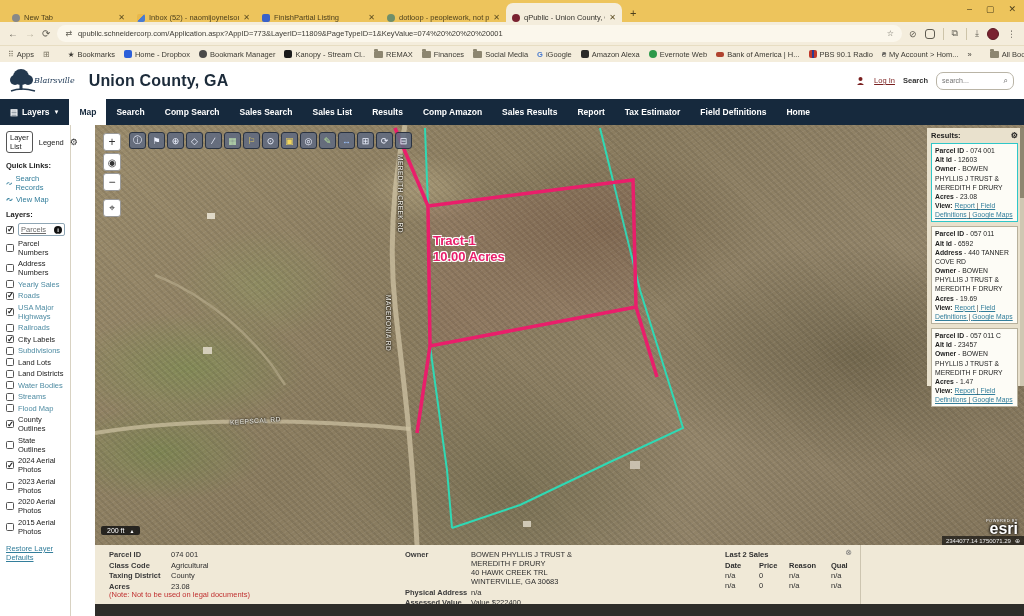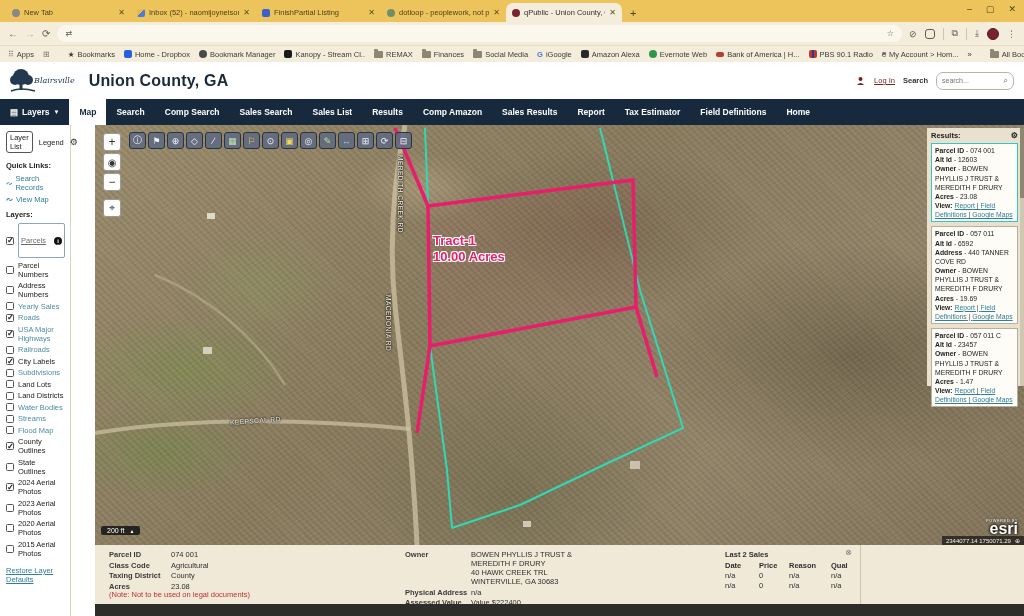--- a/index.html
+++ b/index.html
@@ -2,21 +2,21 @@
 <html><head>
 <meta charset="utf-8">
 <style>
   * { margin:0; padding:0; box-sizing:border-box; }
   html,body { width:1024px; height:616px; overflow:hidden; }
   body { font-family:"Liberation Sans", sans-serif; position:relative; background:#fff; }
   .abs { position:absolute; }
 
   
   .tabstrip { left:0; top:0; width:1024px; height:22px; background:#edc45c; display:flex; align-items:flex-end; padding-left:6px; }
-  .tab { height:19px; width:125px; display:flex; align-items:center; gap:4px; padding:0 6px; border-radius:7px 7px 0 0; font-size:7.5px; color:#4c3f1c; }
+  .tab { height:19px; width:125px; display:flex; align-items:flex-end; gap:4px; padding:0 6px; border-radius:7px 7px 0 0; font-size:7.5px; color:#4c3f1c; }
   .tab .tlabel { flex:1; white-space:nowrap; overflow:hidden; }
   .tab.active { background:#f4eddc; color:#32302a; width:116px; }
   .tab .x { font-size:8px; color:#5c4d22; }
   .fav { width:8px; height:8px; border-radius:50%; flex:none; }
   .newtab-btn { font-size:11px; color:#4c3f1c; margin:0 0 3px 8px; }
   .wctrl { position:absolute; right:8px; top:4px; display:flex; gap:14px; font-size:9px; color:#4c3f1c; }
 
   .toolbar { left:0; top:22px; width:1024px; height:23px; background:#f4eddc; display:flex; align-items:center; padding:0 8px; gap:7px; }
   .navbtn { font-size:10px; color:#5d5a50; }
   .navbtn.dim { color:#b4ad99; }
@@ -56,21 +56,21 @@
   .sidebar { left:0; top:125px; width:71px; height:491px; background:#fff; border-right:1px solid #d8d2c2; padding:6px 5px 0 6px; font-size:7.5px; color:#222; }
   .side-tabs { display:flex; align-items:center; gap:6px; margin-bottom:8px; }
   .side-tab-active { border:1px solid #555; border-radius:3px; padding:1px 3px; font-size:7.5px; }
   .side-gear { margin-left:auto; font-size:9px; color:#333; }
   .side-title { font-weight:bold; margin:6px 0 4px 0; color:#1d1d1d; }
   .qlink { display:flex; align-items:center; gap:3px; color:#337e9b; margin:3px 0; }
   .layer-row { display:flex; align-items:center; gap:4px; margin:2.5px 0; }
   .cb { width:8px; height:8px; border:1px solid #555; border-radius:1.5px; background:#fff; flex:none; position:relative; }
   .cb.on::after { content:"✓"; position:absolute; left:0px; top:-2.5px; font-size:8.5px; color:#222; font-weight:bold; }
   .lbl-dim { color:#4f8ca3; }
-  .parcel-pill { flex:1; border:1px solid #8fa6b5; border-radius:2px; background:#fff; display:flex; align-items:center; padding:12px 2px; color:#6b6b6b;text-decoration:underline; }
+  .parcel-pill { flex:1; border:1px solid #8fa6b5; border-radius:2px; background:#fff; display:flex; align-items:center; padding:1px 2px; color:#6b6b6b;text-decoration:underline; }
   .parcel-pill .info { margin-left:auto; width:8px; height:8px; border-radius:50%; background:#111; color:#fff; font-size:6px; display:flex; align-items:center; justify-content:center; font-weight:bold; }
   .restore { color:#337e9b; text-decoration:underline; margin-top:6px; display:inline-block; }
 
   
   .map { left:95px; top:125px; width:929px; height:420px; overflow:hidden; background:
     radial-gradient(ellipse 170px 80px at 10% 58%, rgba(128,142,84,.75), transparent 70%),
     radial-gradient(ellipse 150px 70px at 7% 78%, rgba(120,136,78,.7), transparent 70%),
     radial-gradient(ellipse 120px 80px at 18% 38%, rgba(140,150,95,.5), transparent 70%),
     radial-gradient(ellipse 220px 120px at 55% 25%, rgba(112,96,70,.5), transparent 70%),
     radial-gradient(ellipse 300px 160px at 82% 55%, rgba(92,83,58,.55), transparent 70%),
@@ -164,20 +164,21 @@
     <span>✕</span>
   </div>
 </div>
 
 <div class="abs toolbar">
   <span class="navbtn">←</span>
   <span class="navbtn dim">→</span>
   <span class="navbtn">⟳</span>
   <div class="urlpill">
     <span style="font-size:8px;color:#5d5a50;">⇄</span>
+    <span>qpublic.schneidercorp.com/Application.aspx?AppID=773&amp;LayerID=11809&amp;PageTypeID=1&amp;KeyValue=074%20%20%20%20001</span>
     <span class="star">☆</span>
   </div>
   <div class="chromeicons">
     <span>⊘</span>
     <span class="exticon"></span>
     <span class="vsep"></span>
     <span>⧉</span>
     <span class="vsep"></span>
     <span>⤓</span>
     <span class="avatar"></span>

